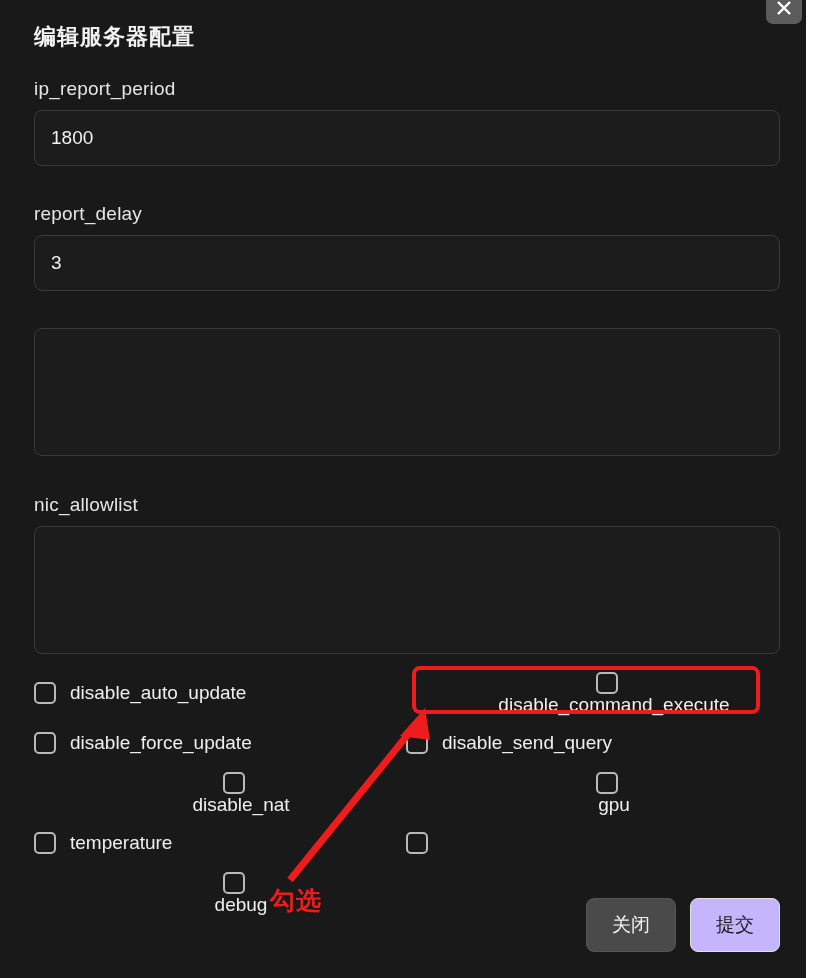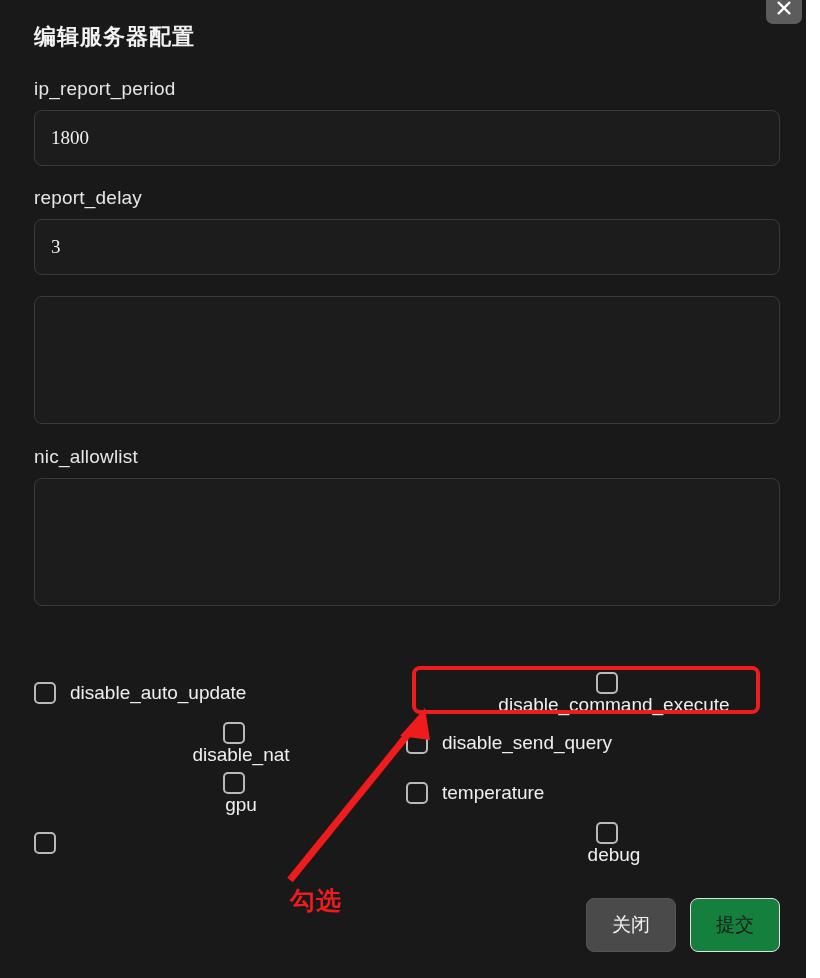--- a/index.html
+++ b/index.html
@@ -60,32 +60,32 @@
     font-size: 19px;
     font-weight: normal;
     letter-spacing: 0.2px;
   }
   .form {
     position: absolute;
     left: 34px;
     top: 78px;
     width: 746px;
   }
-  .field { margin-bottom: 0; }
+  .field { margin-bottom: 16px; }
   .field .field-label { display: block; margin-bottom: 10px; }
   .text-input {
     box-sizing: border-box;
     width: 746px;
     height: 56px;
     background: #1c1c1c;
     border: 1px solid #3a3a3a;
     border-radius: 8px;
     color: #f0f0f0;
     font-size: 19px;
-    font-family: Liberation Serif, serif;
+    font-family: Liberation Sans, sans-serif;
     padding: 0 16px;
     outline: none;
     display: block;
   }
   .textarea {
     box-sizing: border-box;
     width: 746px;
     height: 128px;
     background: #1c1c1c;
     border: 1px solid #3a3a3a;
@@ -146,21 +146,21 @@
   .arrow-svg {
     position: absolute;
     left: 250px;
     top: 700px;
     width: 220px;
     height: 200px;
     pointer-events: none;
   }
   .annot-text {
     position: absolute;
-    left: 290px;
+    left: 270px;
     top: 884px;
     color: #ee1c1c;
     font-size: 25px;
     font-weight: bold;
     letter-spacing: 1px;
   }
   .footer {
     position: absolute;
     left: 34px;
     top: 898px;
@@ -178,21 +178,21 @@
     min-width: 90px;
     cursor: pointer;
     border: 1px solid transparent;
   }
   .btn-secondary {
     background: #4a4a4a;
     color: #f4f4f4;
     border-color: #555;
   }
   .btn-primary {
-    background: #15803d;
+    background: #c4b5fd;
     color: #1b1b1b;
     border-color: #e2e2e2;
   }
 </style>
 </head>
 <body>
 
 <div class="dialog">
 
   <div class="dialog-title">编辑服务器配置</div>
@@ -231,28 +231,32 @@
 
       <div class="check-row">
         <span class="box"></span>
         <span class="check-label">disable_auto_update</span>
       </div>
       <div class="check-row cell-right">
         <span class="box"></span>
         <span class="check-label">disable_command_execute</span>
       </div>
 
+      <div class="check-row">
+        <span class="box"></span>
+        <span class="check-label">disable_force_update</span>
+      </div>
+      <div class="check-row">
+        <span class="box"></span>
+        <span class="check-label">disable_send_query</span>
+      </div>
+
       <div class="check-row cell-right">
         <span class="box"></span>
         <span class="check-label">disable_nat</span>
-      </div>
-
-      <div class="check-row">
-        <span class="box"></span>
-        <span class="check-label">disable_send_query</span>
       </div>
       <div class="check-row cell-right">
         <span class="box"></span>
         <span class="check-label">gpu</span>
       </div>
 
       <div class="check-row">
         <span class="box"></span>
         <span class="check-label">temperature</span>
       </div>

